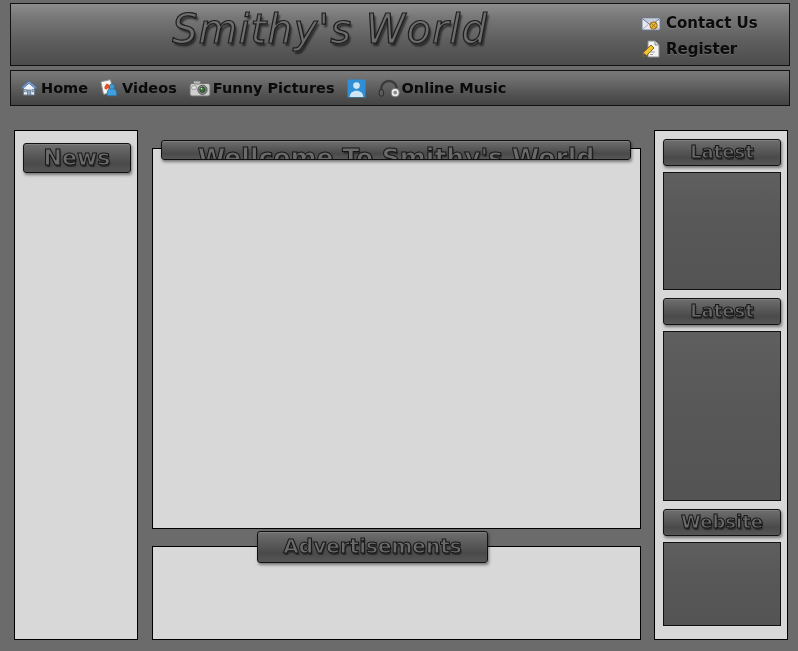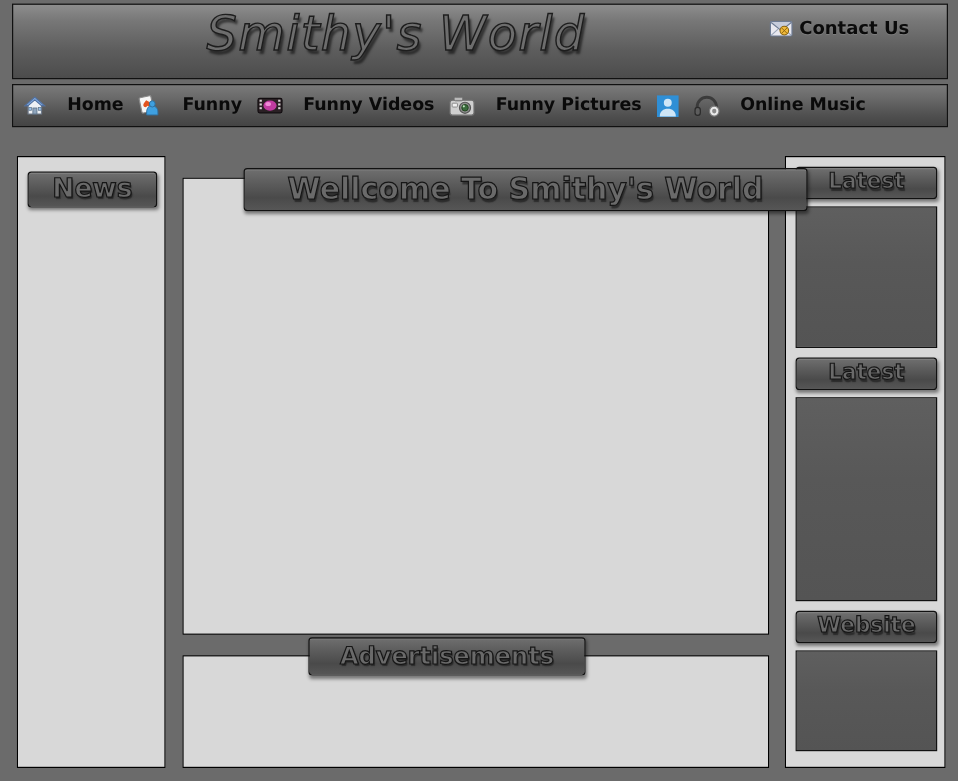--- a/index.html
+++ b/index.html
@@ -77,21 +77,21 @@
     background: linear-gradient(to bottom, #7a7a7a 0%, #6a6a6a 30%, #4f4f4f 75%, #444444 100%);
     border: 1px solid #111;
     box-sizing: border-box;
     display: flex;
     align-items: center;
     padding-left: 8px;
   }
   .nav-item {
     display: flex;
     align-items: center;
-    gap: 17px;
+    gap: 2px;
     margin-right: 12px;
     color: #0a0a0a;
     font-family: "DejaVu Sans", sans-serif;
     font-size: 14.5px;
     font-weight: bold;
     white-space: nowrap;
     cursor: pointer;
   }
 
   .icon-box { display:inline-block; flex: 0 0 auto; line-height: 0; }
@@ -153,25 +153,24 @@
     position: absolute;
     left: 8px; top: 12px;
     width: 108px; height: 30px;
     line-height: 27px;
     font-size: 22px;
   }
 
   #welcome-head {
     position: absolute;
     left: 161px; top: 140px;
-    width: 470px; height: 36px;
+    width: 470px; height: 20px;
     line-height: 33px;
     font-size: 25px;
     z-index: 5;
-    margin-left: 42px;
   }
 
   #ads-head {
     position: absolute;
     left: 257px; top: 531px;
     width: 231px; height: 32px;
     line-height: 29px;
     font-size: 20px;
     z-index: 5;
   }
@@ -209,20 +208,32 @@
             <rect x="1" y="4" width="18" height="12" rx="1.2" fill="#e8e8ef" stroke="#6d7b93" stroke-width="1"></rect>
             <path d="M1.6 4.8 L10 11.5 L18.4 4.8" fill="#c6ccdb" stroke="#6d7b93" stroke-width="1"></path>
             <path d="M1.6 15.4 L7.4 10.2 M18.4 15.4 L12.6 10.2" stroke="#9aa5b8" stroke-width="0.9" fill="none"></path>
             <circle cx="12.6" cy="11.5" r="3.6" fill="#f0b93b" stroke="#8a6410" stroke-width="0.9"></circle>
             <path d="M10.4 9.3 L14.8 13.7 M14.8 9.3 L10.4 13.7" stroke="#8a6410" stroke-width="0.8"></path>
           </svg>
         </span>
         <span class="lbl">Contact Us</span>
       </div>
 
+      <div class="top-link">
+        <span class="icon-box">
+          <svg width="20" height="20" viewBox="0 0 20 20">
+            <path d="M7 2 h7 l4 4 v12 h-11 z" fill="#f4f4f4" stroke="#8d8d8d" stroke-width="1"></path>
+            <path d="M14 2 v4 h4" fill="#dcdcdc" stroke="#8d8d8d" stroke-width="1"></path>
+            <path d="M2.5 13.5 L10 6 L13 9 L5.5 16.5 L2 17.5 z" fill="#f2c430" stroke="#8a6410" stroke-width="1"></path>
+            <path d="M2 17.5 L3.4 14.2 L5.5 16.5 z" fill="#4a4a4a"></path>
+            <path d="M9 13 h5 M9 15.5 h3" stroke="#9b9b9b" stroke-width="1"></path>
+          </svg>
+        </span>
+        <span class="lbl">Register</span>
+      </div>
 
     </div>
   </div>
 
   <div id="navbar">
 
     <div class="nav-item">
       <span class="icon-box">
         <svg width="20" height="20" viewBox="0 0 20 20">
           <path d="M10 3 L18 10 H15.6 V17 H4.4 V10 H2 Z" fill="#eef1f5" stroke="#6f7a8a" stroke-width="1"></path>
@@ -237,41 +248,23 @@
 
     <div class="nav-item">
       <span class="icon-box">
         <svg width="20" height="20" viewBox="0 0 20 20">
           <rect x="2" y="2.5" width="10" height="13" rx="1" fill="#f6f6f6" stroke="#8a8a8a" stroke-width="1" transform="rotate(-12 7 9)"></rect>
           <path d="M7.5 5.6 c2 1.6 3.2 2.6 3.2 4 a1.7 1.7 0 0 1 -3.2 .7 a1.7 1.7 0 0 1 -3.2 -.7 c0 -1.4 1.2 -2.4 3.2 -4 z" fill="#e2541f" transform="rotate(-12 7 9)"></path>
           <path d="M11 10 c3.6 0 5.6 2.4 5.6 5.2 v2.6 h-9.4 v-2.6 c0 -2.8 2 -5.2 3.8 -5.2 z" fill="#3fa0e0" stroke="#2f6f9e" stroke-width="0.8"></path>
           <ellipse cx="11.9" cy="8.6" rx="2.4" ry="2.6" fill="#3fa0e0" stroke="#2f6f9e" stroke-width="0.8"></ellipse>
         </svg>
       </span>
-      <span>Funny</span>
-    </div>
-
-    <div class="nav-item">
-      <span class="icon-box">
-        <svg width="22" height="18" viewBox="0 0 22 18">
-          <rect x="1" y="3" width="20" height="12" rx="1.5" fill="#2a2024" stroke="#110c0f" stroke-width="1"></rect>
-          <g fill="#d7d2d4">
-            <rect x="2.3" y="4.1" width="1.9" height="1.7"></rect>
-              <rect x="2.3" y="7.2" width="1.9" height="1.7"></rect>
-              <rect x="2.3" y="10.3" width="1.9" height="1.7"></rect>
-            <rect x="17.8" y="4.1" width="1.9" height="1.7"></rect>
-              <rect x="17.8" y="7.2" width="1.9" height="1.7"></rect>
-              <rect x="17.8" y="10.3" width="1.9" height="1.7"></rect>
-          </g>
-          <ellipse cx="11" cy="9" rx="5.5" ry="4.2" fill="#c03ba0"></ellipse>
-          <ellipse cx="9.5" cy="7.6" rx="2.4" ry="1.7" fill="#ef8ad6"></ellipse>
-        </svg>
-      </span>
-      <span>Funny Videos</span>
-    </div>
+      <span>Videos</span>
+    </div>
+
 
     <div class="nav-item">
       <span class="icon-box">
         <svg width="22" height="19" viewBox="0 0 22 19">
           <rect x="1" y="4.5" width="20" height="12.5" rx="2" fill="#cfcfcf" stroke="#6f6f6f" stroke-width="1"></rect>
           <rect x="4.5" y="2" width="7" height="3" rx="1" fill="#b9b9b9" stroke="#6f6f6f" stroke-width="0.8"></rect>
           <circle cx="13.5" cy="10.8" r="4.6" fill="#8e8e8e" stroke="#555" stroke-width="1"></circle>
           <circle cx="13.5" cy="10.8" r="2.7" fill="#3a6b3d" stroke="#22451f" stroke-width="0.8"></circle>
           <circle cx="12.5" cy="9.6" r="0.9" fill="#bfe8c0"></circle>
           <rect x="2.8" y="7" width="4.4" height="3.2" rx="0.6" fill="#efefef" stroke="#7d7d7d" stroke-width="0.7"></rect>

